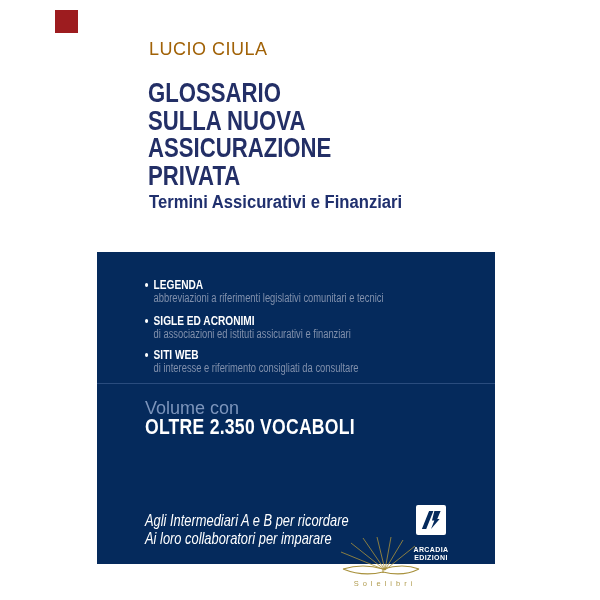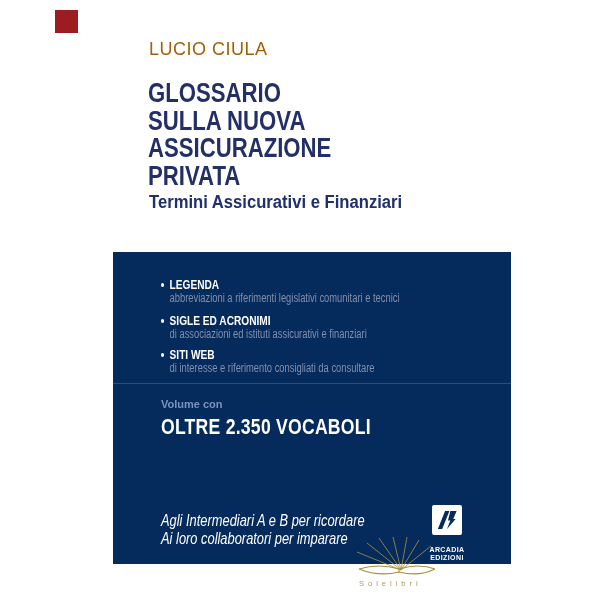--- a/index.html
+++ b/index.html
@@ -23,54 +23,54 @@
   #title{
     left:148px;top:80px;font-weight:bold;font-size:27px;line-height:27.5px;
     color:var(--title-text);transform:scaleX(.82);transform-origin:0 0;white-space:nowrap;
   }
   #subtitle{
     left:149px;top:192px;font-weight:bold;font-size:17.5px;color:#20306e;
     transform:scaleX(.95);transform-origin:0 0;white-space:nowrap;
   }
 
   #panel{
-    left:113px;top:252px;width:398px;height:312px;background:var(--panel-bg);
+    left:97px;top:252px;width:398px;height:312px;background:var(--panel-bg);
   }
 
   #bullet-list{left:48px;top:26px;transform:scaleX(.78);transform-origin:0 0;white-space:nowrap;}
   .bullet-item{position:relative;padding-left:11px;margin-bottom:0;}
   .bullet-item + .bullet-item{margin-top:9px;}
   .bullet-item:nth-child(3){margin-top:7px;}
   .bullet-dot{position:absolute;left:0;top:5px;width:4px;height:4px;border-radius:50%;background:#ffffff;}
   .bullet-label{font-weight:bold;font-size:13px;line-height:14px;color:#ffffff;}
   .bullet-desc{font-size:12px;line-height:13px;color:var(--muted-blue);}
 
   #panel-rule{left:0;right:0;top:131px;height:1px;background:#2a4c7e;}
 
-  #volume-prefix{left:48px;top:146px;font-weight:bold;font-size:11px;color:var(--steel-blue);white-space:nowrap;}
+  #volume-prefix{left:48px;top:146px;font-weight:normal;font-size:18px;color:var(--steel-blue);white-space:nowrap;}
   #volume-highlight{
     left:48px;top:162px;font-weight:bold;font-size:22px;color:#ffffff;
     transform:scaleX(.8);transform-origin:0 0;white-space:nowrap;letter-spacing:.3px;
   }
 
   #dedication{
     left:48px;top:260px;font-style:italic;font-size:16.5px;line-height:17.5px;color:#ffffff;
     transform:scaleX(.78);transform-origin:0 0;white-space:nowrap;
   }
 
   #publisher-logo{left:319px;top:253px;width:30px;height:30px;background:#ffffff;border-radius:2px;}
   #publisher-logo svg{display:block;width:24px;height:24px;margin:3px;}
   #publisher-name{
     left:305px;top:294px;width:58px;text-align:center;font-weight:bold;font-size:7px;
     line-height:7.5px;color:#ffffff;letter-spacing:.4px;
   }
 
   #book-mark{left:242px;top:284px;width:84px;height:42px;}
   #imprint{
-    left:242px;top:327px;width:88px;text-align:left;font-size:7.5px;
+    left:242px;top:327px;width:88px;text-align:center;font-size:7.5px;
     color:var(--accent-gold);letter-spacing:4px;padding-left:4px;box-sizing:border-box;
     opacity:.9;white-space:nowrap;
   }
 </style>
 </head>
 <body>
 
 <div id="red-mark" class="abs"></div>
 
 <div id="author" class="abs">LUCIO CIULA</div>

